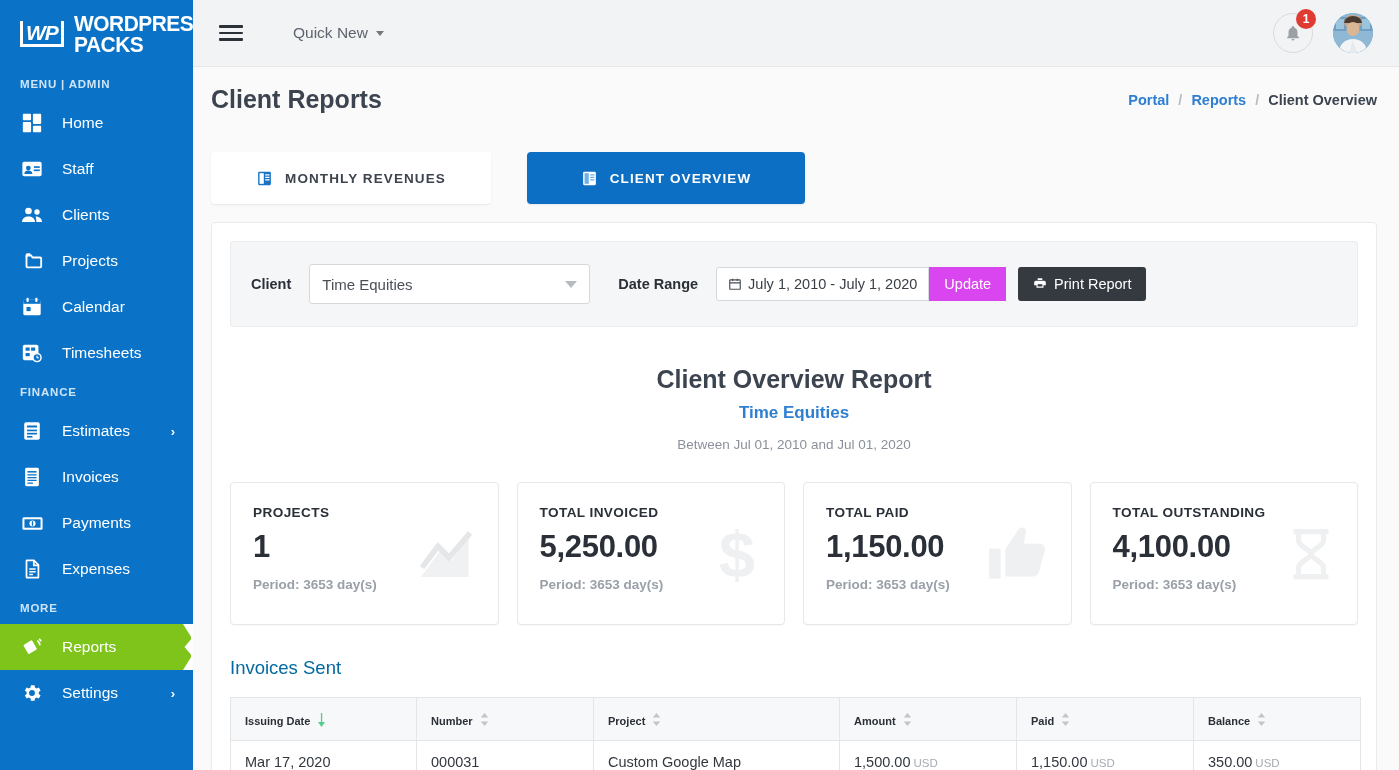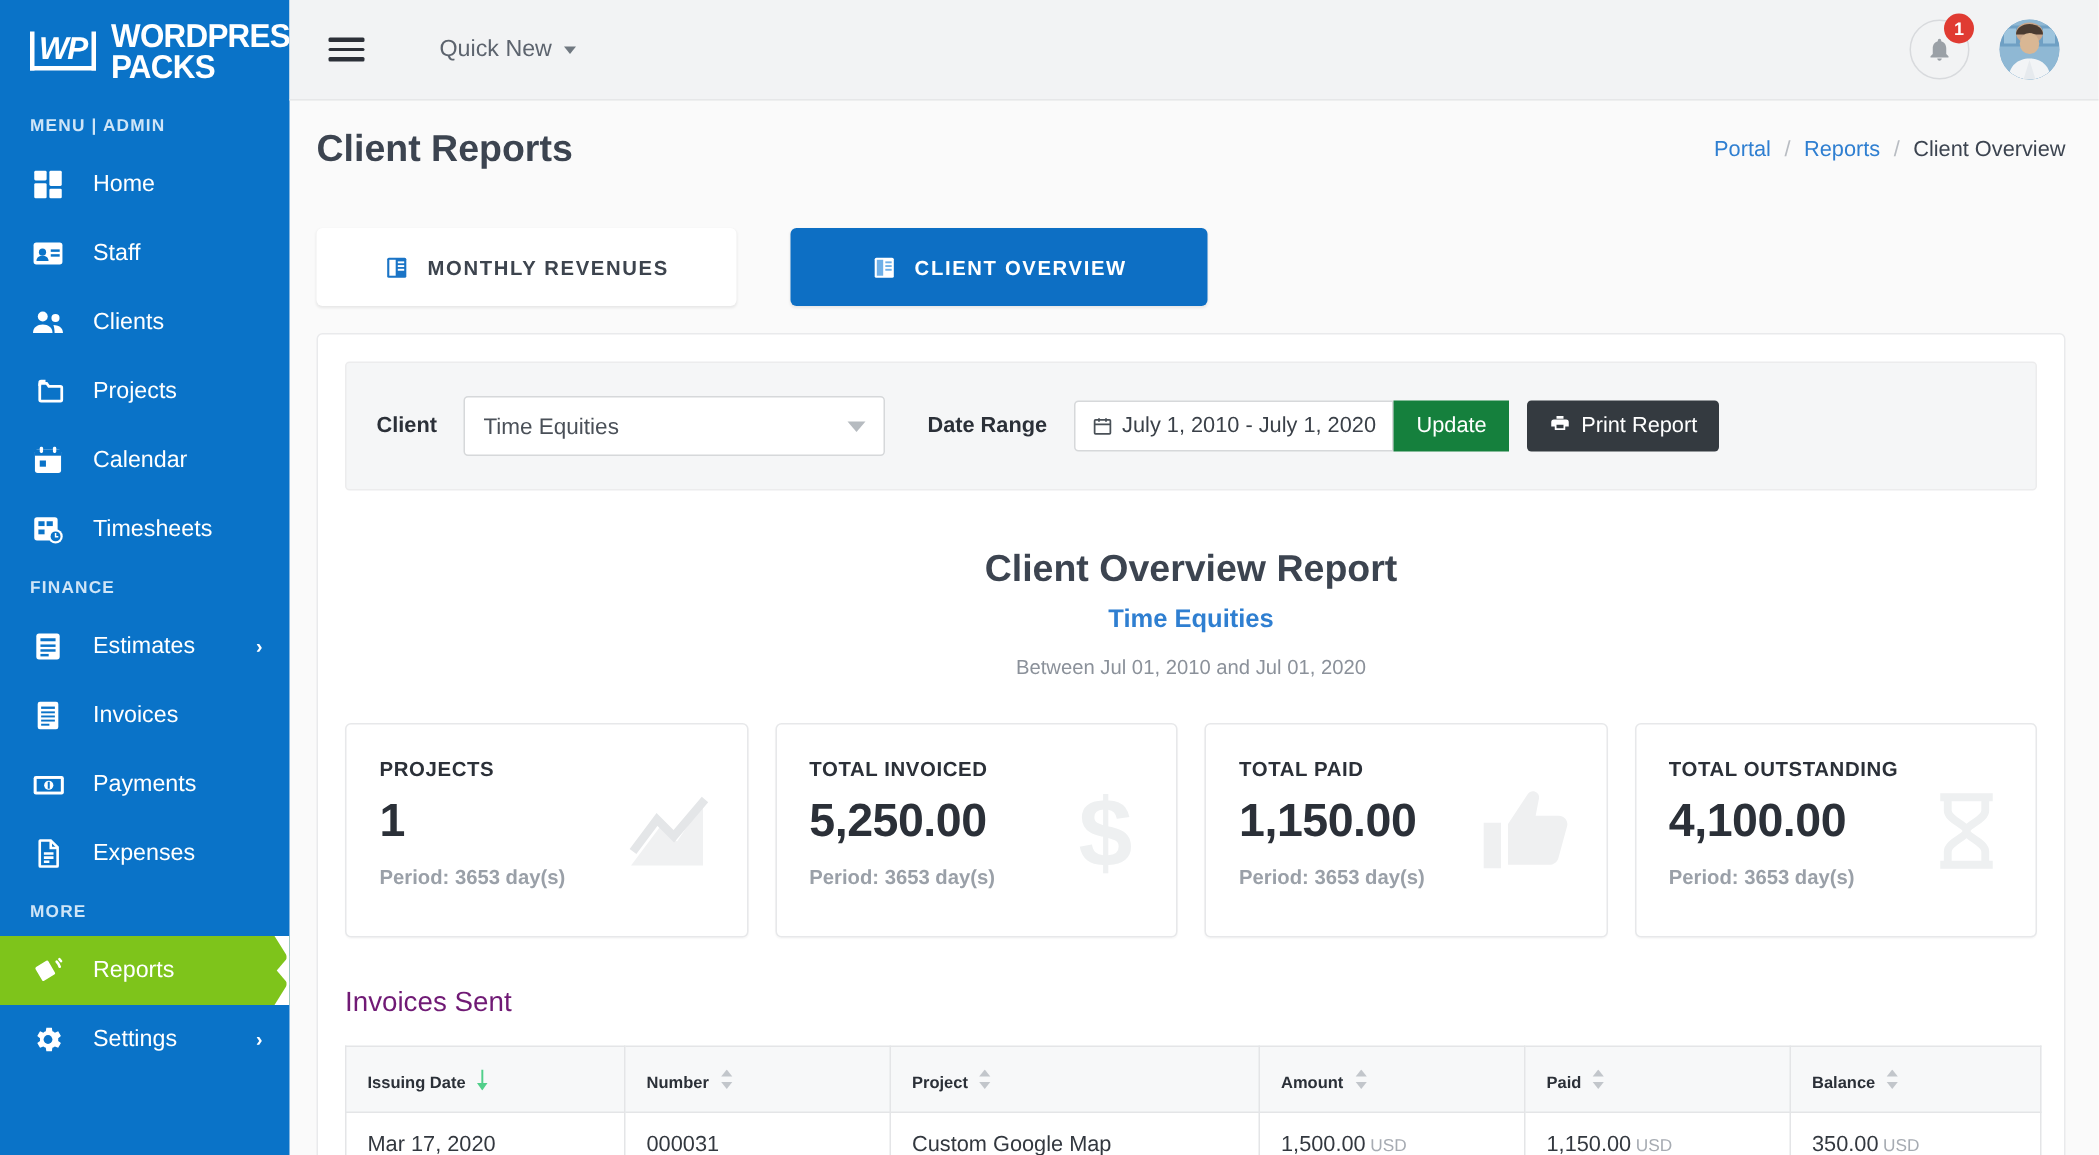--- a/index.html
+++ b/index.html
@@ -143,21 +143,21 @@
     width: 1206px; height: 65px;
     display: flex; align-items: center;
   }
   #page-title {
     margin-left: 18px;
     font-size: 25px; font-weight: bold; color: #3c4450;
   }
   .breadcrumb {
     margin-left: auto; margin-right: 22px;
     font-size: 14.5px; color: #3c4450;
-    display: flex; align-items: center; gap: 9px;
+    display: flex; align-items: center; gap: 9px; font-weight: bold;
   }
   .breadcrumb a { color: #2f7fd1; text-decoration: none; cursor: pointer; }
   .breadcrumb .sep { color: #b8bcc2; }
   
   #tabs {
     position: absolute; left: 211px; top: 152px;
     display: flex; gap: 36px;
   }
   .tab {
     height: 52px;
@@ -216,21 +216,21 @@
     border-radius: 3px 0 0 3px;
     display: flex; align-items: center;
     padding: 0 11px;
     font-size: 14.5px; color: #3a4048;
     cursor: pointer;
     white-space: nowrap;
   }
   .daterange .cal { margin-right: 6px; display: flex; }
   .btn-update {
     height: 34px;
-    background: #15803d;
+    background: #d946ef;
     color: #fff;
     border: none;
     font-size: 14.5px;
     padding: 0 15px;
     cursor: pointer;
     font-family: inherit;
   }
   .btn-print {
     height: 34px;
     background: #343a40;
@@ -269,21 +269,21 @@
   .stat-value { font-size: 31px; font-weight: bold; color: #2b3038; margin-top: 9px; letter-spacing: -0.3px; }
   .stat-sub { font-size: 13.5px; font-weight: bold; color: #9aa0a8; margin-top: 12px; }
   .stat-wm {
     position: absolute; right: 16px; top: 38px;
     opacity: 1;
     pointer-events: none;
   }
   
   #invoices-title {
     margin: 32px 0 0 18px;
-    font-size: 18.5px; color: #701a75;
+    font-size: 18.5px; color: #0369a1;
   }
   #inv-table {
     margin: 18px 18px 0 18px;
     width: calc(100% - 36px);
     border-collapse: collapse;
     table-layout: fixed;
   }
   #inv-table th {
     background: #f7f8f9;
     border: 1px solid #e4e5e7;

